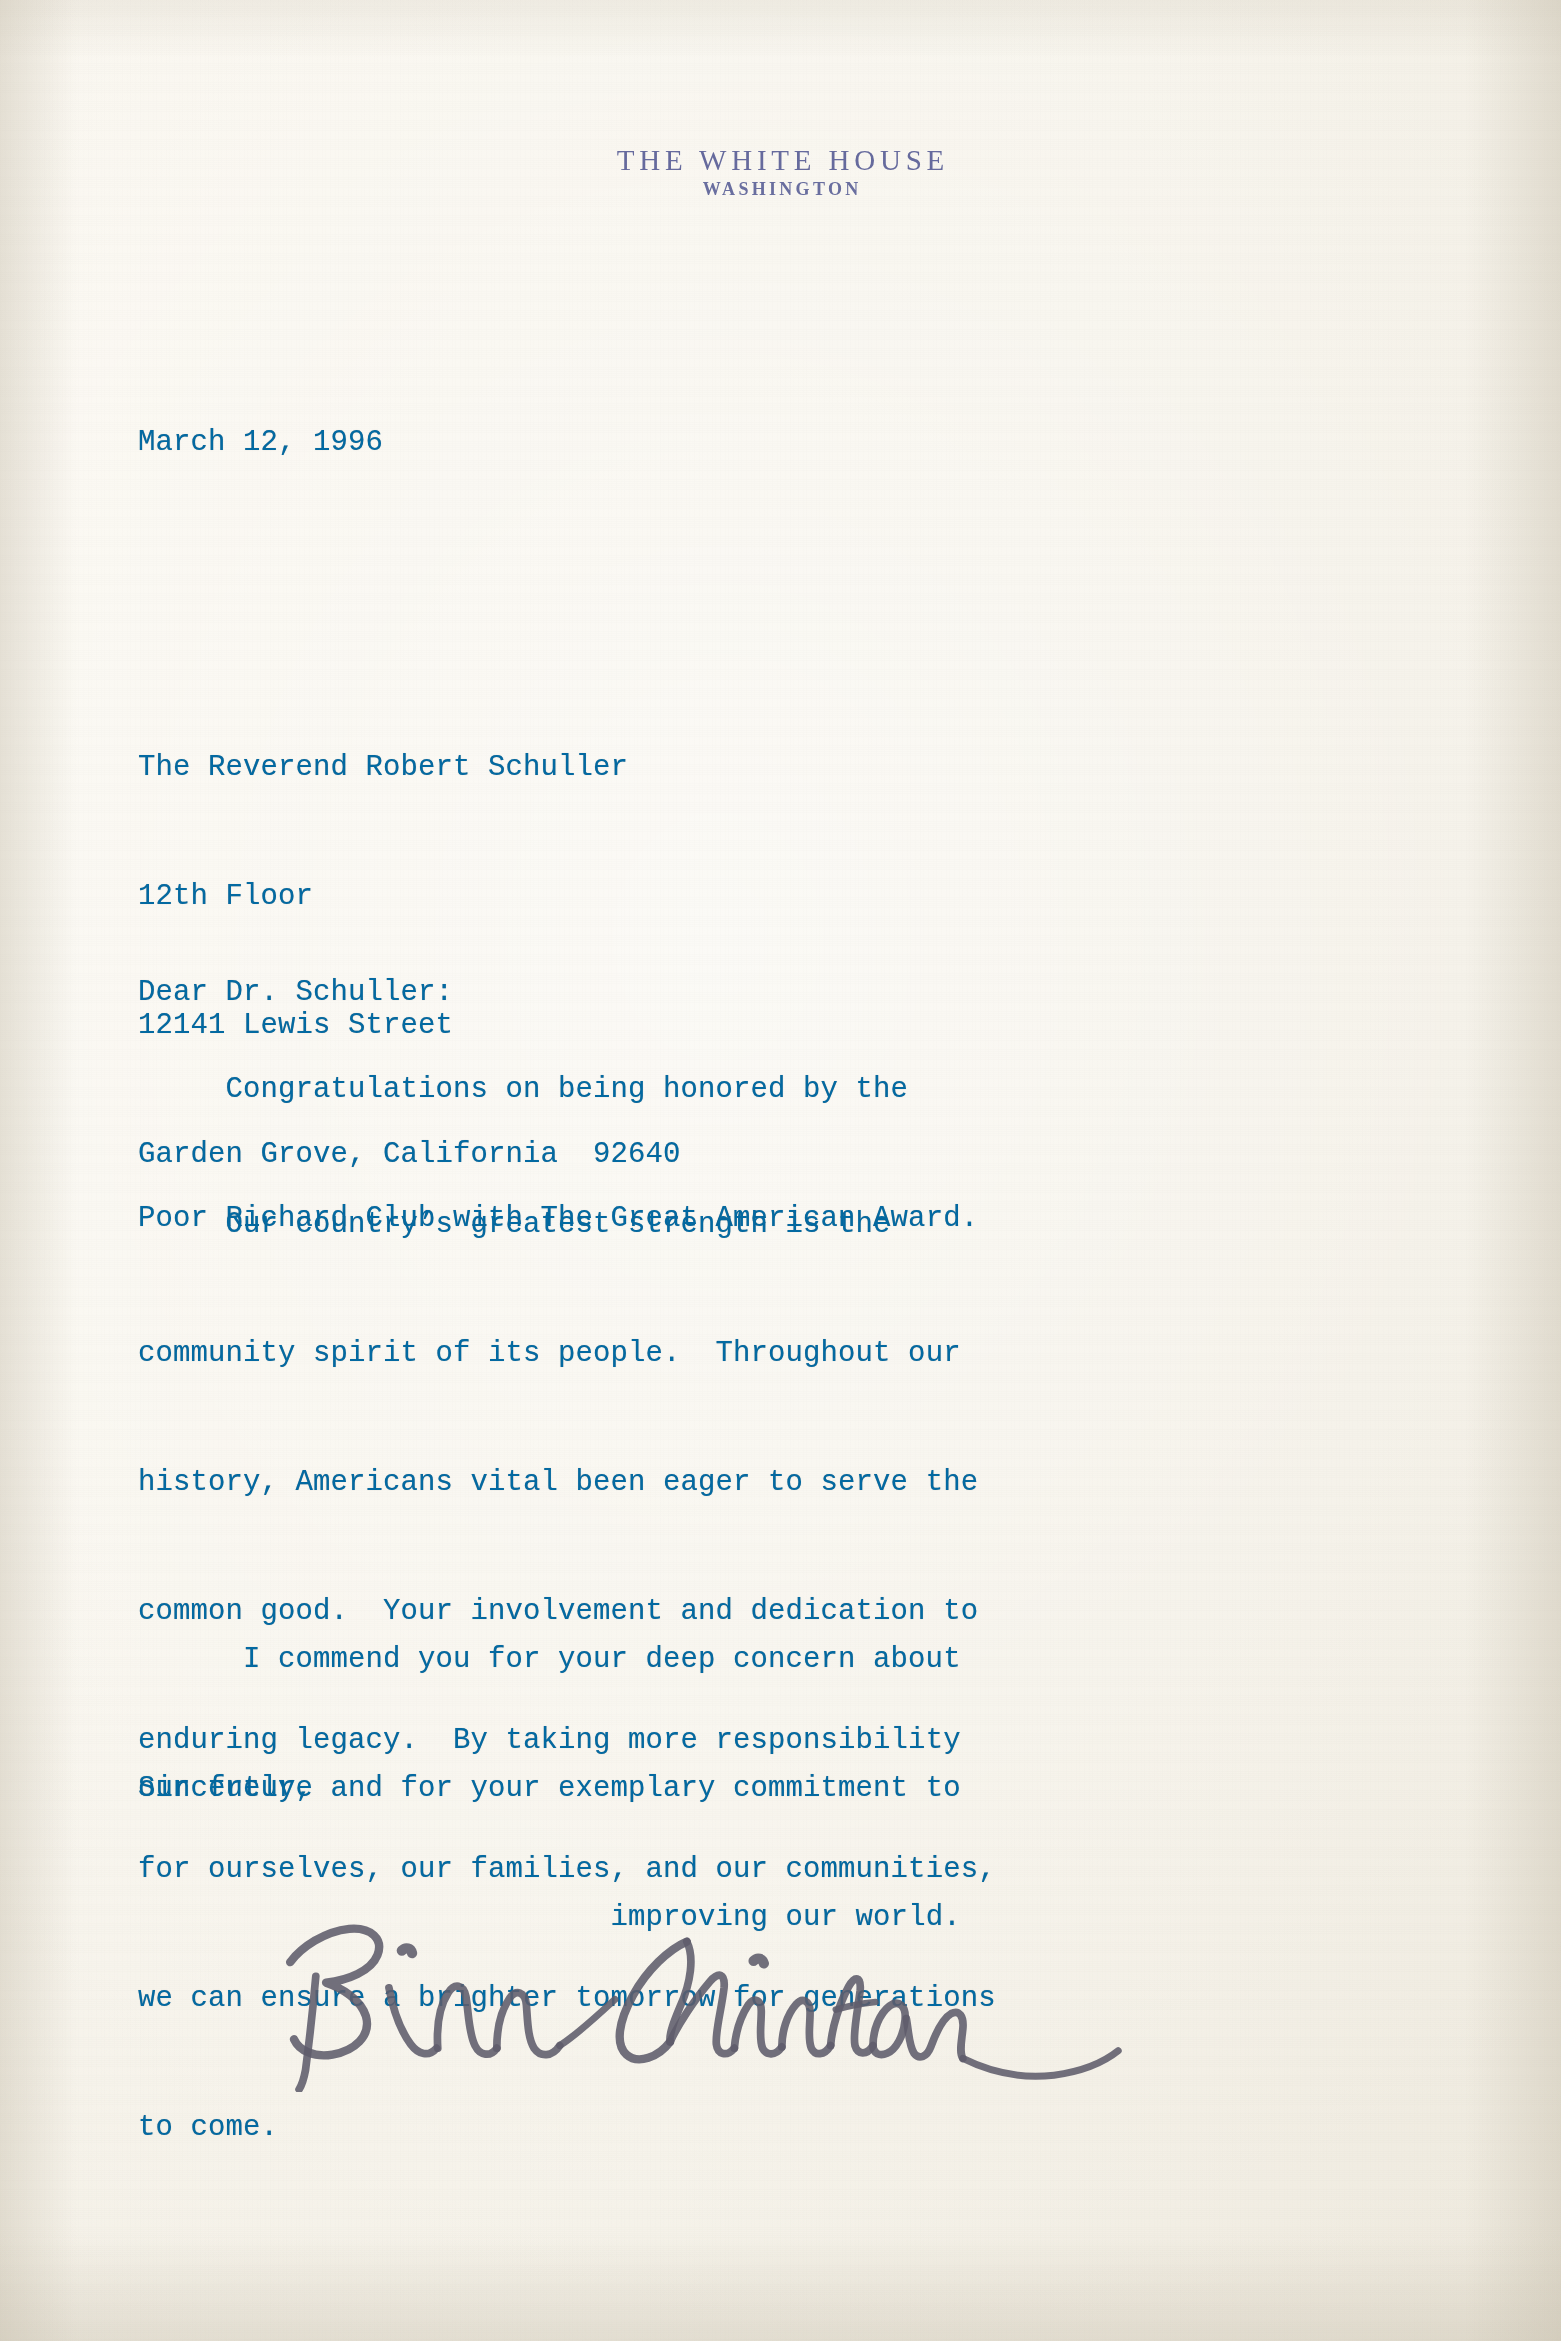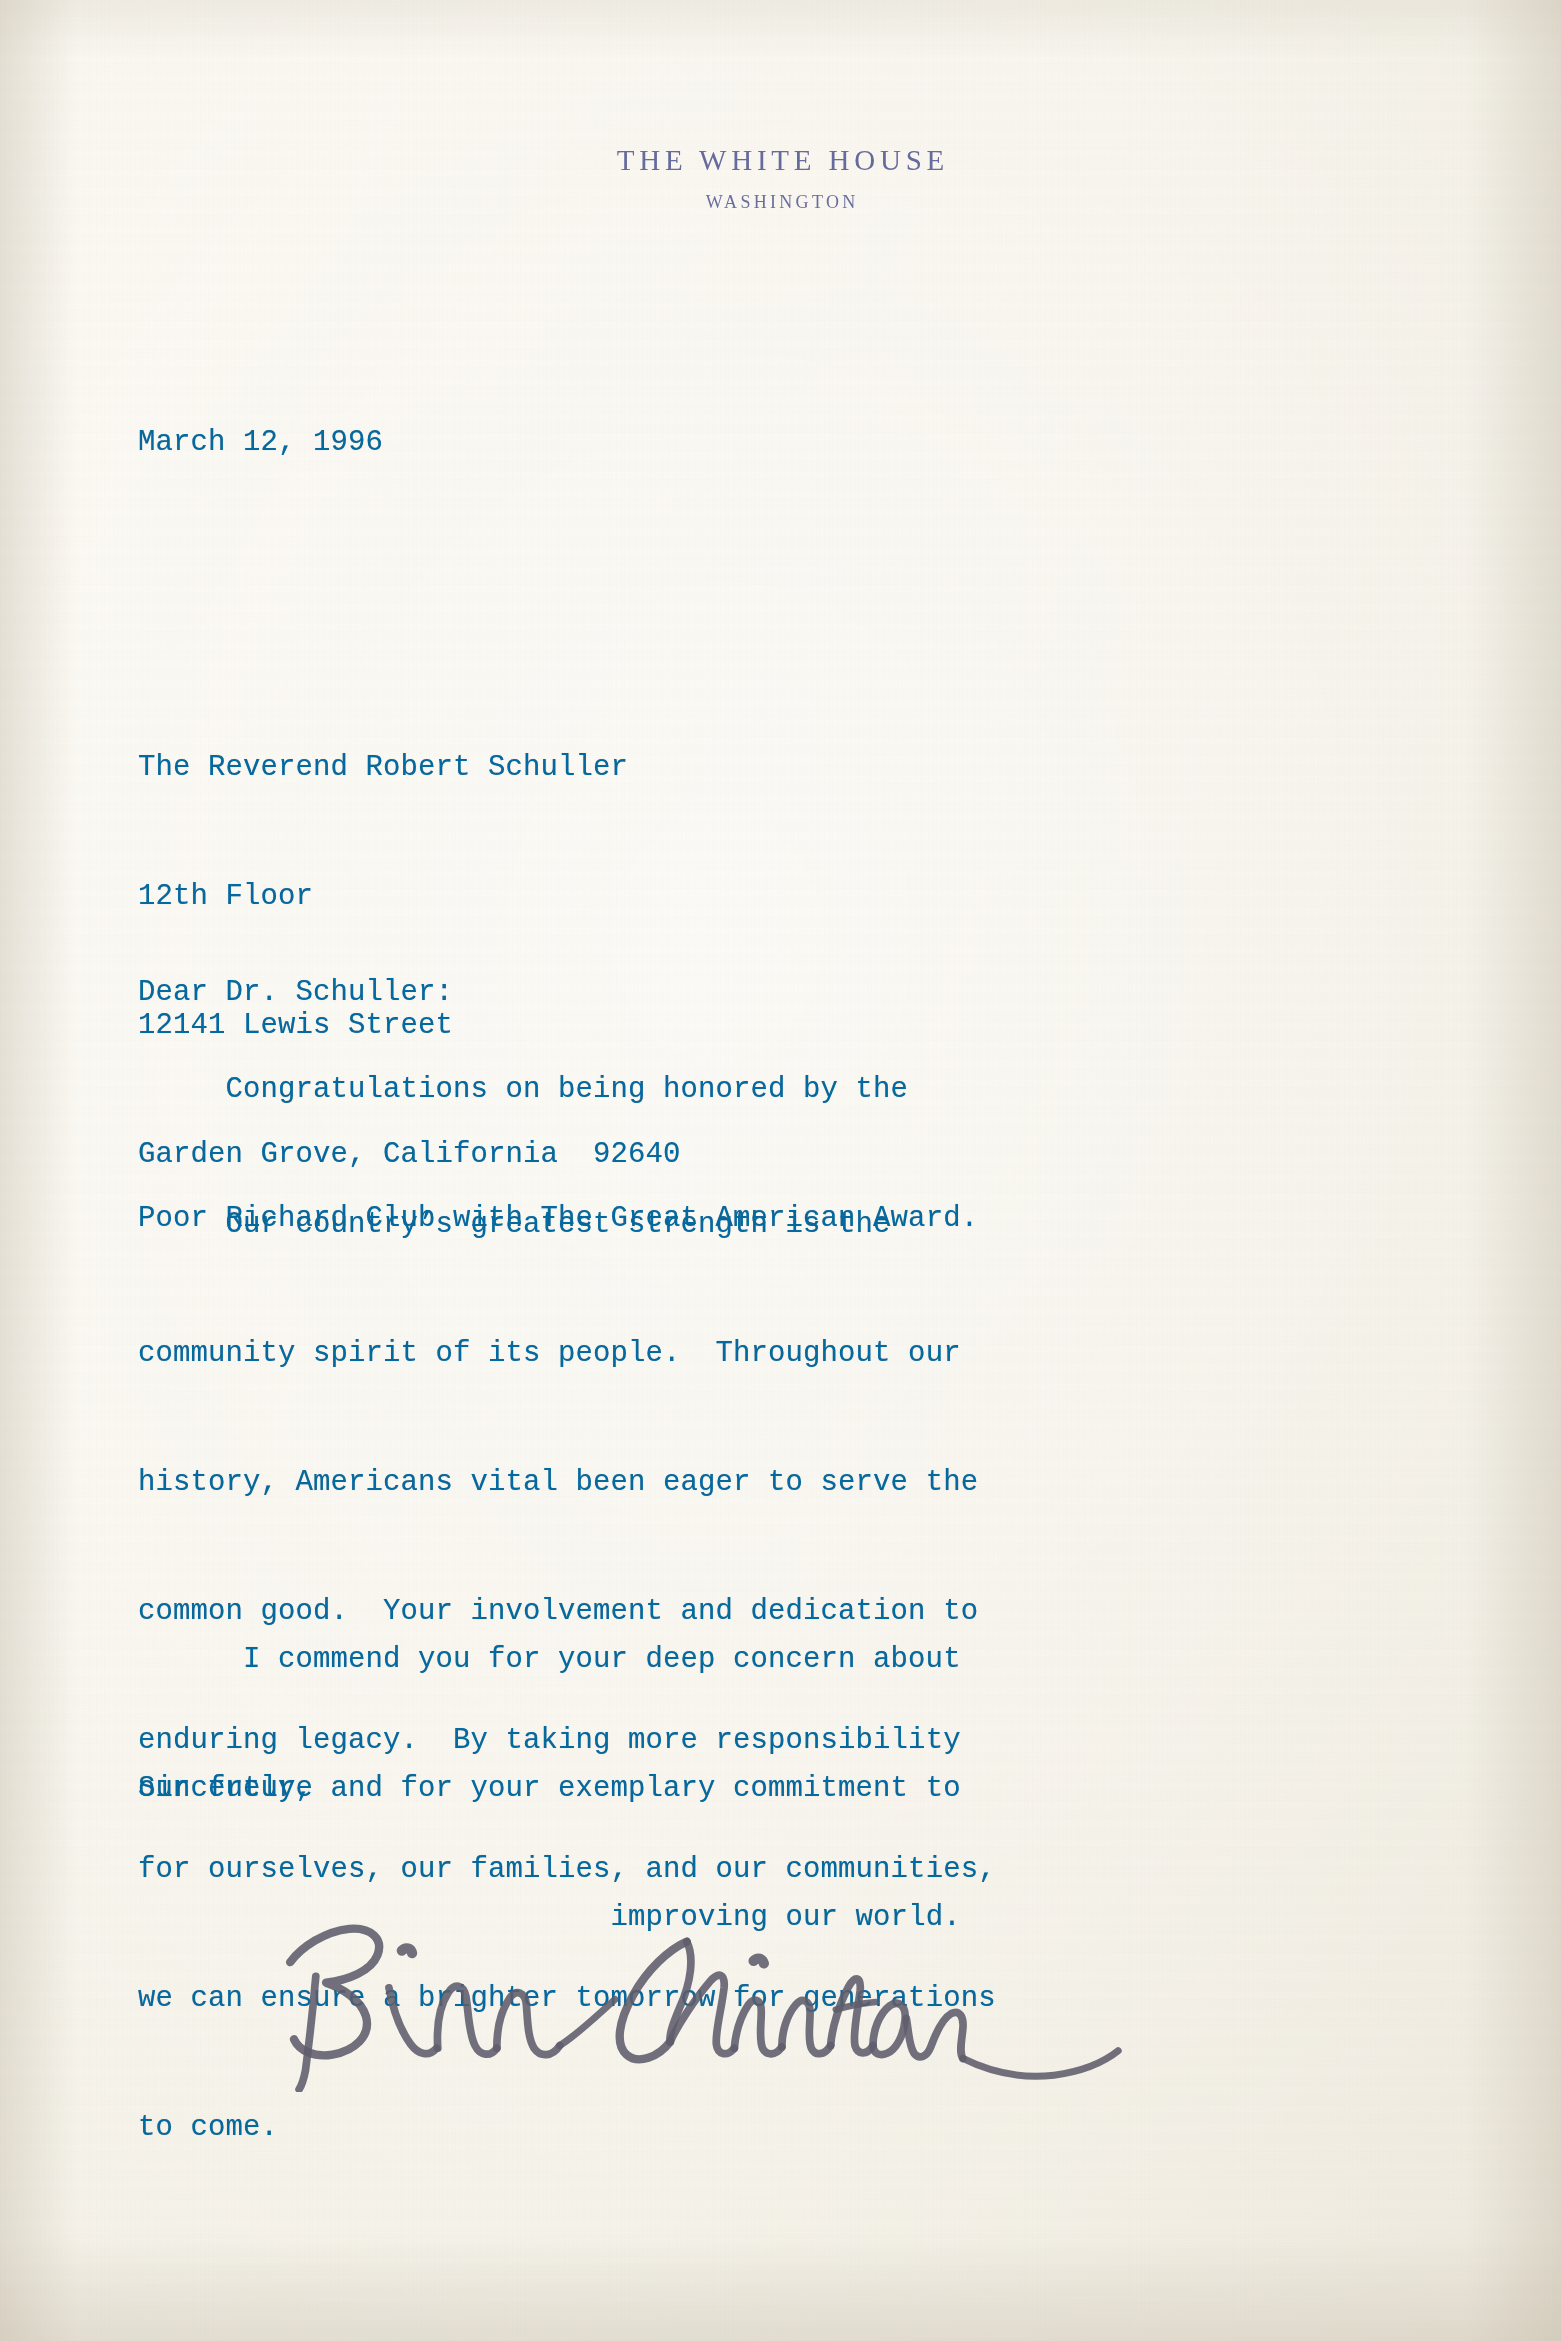--- a/index.html
+++ b/index.html
@@ -101,23 +101,23 @@
     font-weight: 400;
     line-height: 1;
     text-indent: 4.8px;
     opacity: 0.94;
   }
   .lh-sub {
     font-family: "Liberation Serif", "DejaVu Serif", serif;
     color: #5f6499;
     font-size: 18px;
     letter-spacing: 3.3px;
-    font-weight: 400;
+    font-weight: 700;
     line-height: 1;
-    margin-top: 18px;
+    margin-top: 5px;
     text-indent: 3.3px;
     opacity: 0.93;
   }
 
   
   .typed {
     position: absolute;
     left: 138px;
     color: #0369a1;
     font-size: 29px;

